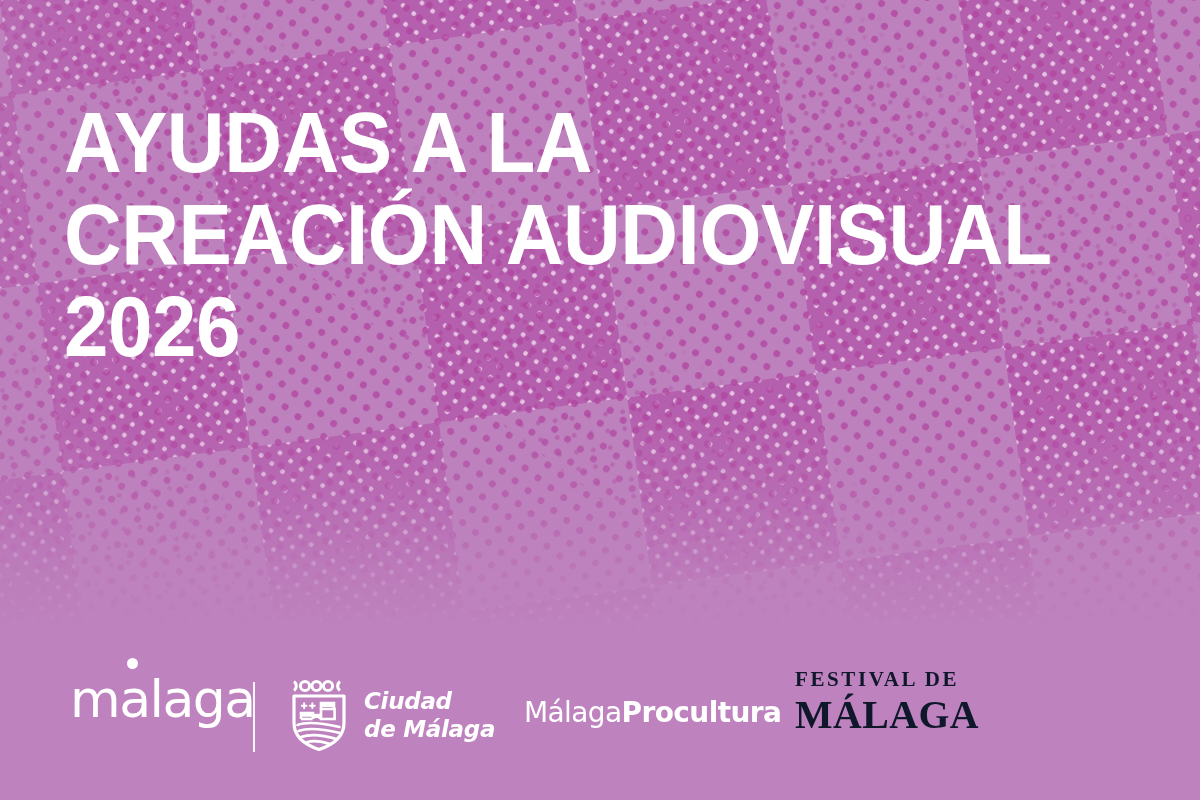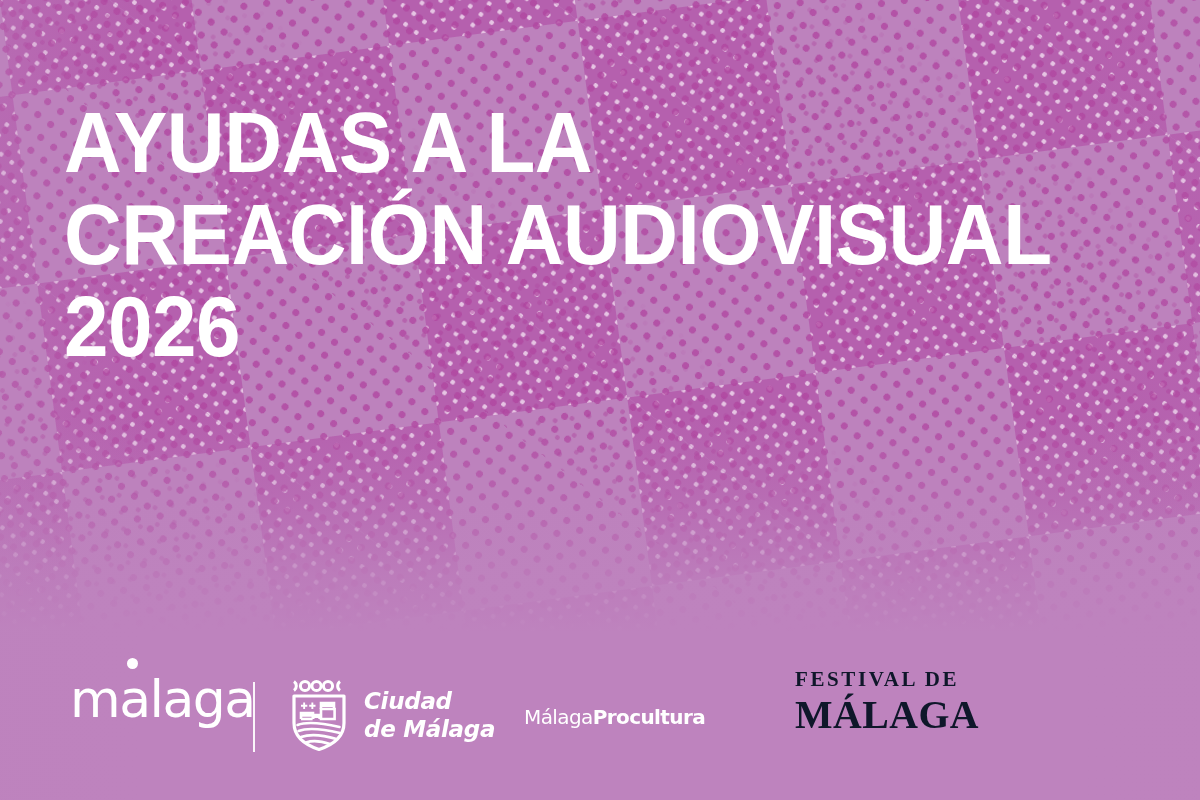--- a/index.html
+++ b/index.html
@@ -193,21 +193,21 @@
   }
   .ciudad-text span{display:block;}
 
   
   .logo-procultura{
     position:absolute;
     left:524px;
     bottom:73px;
     color:#fff;
     font-family:"DejaVu Sans", sans-serif;
-    font-size:20px;
+    font-size:28px;
     line-height:1;
     letter-spacing:-0.6px;
     white-space:nowrap;
   }
   .logo-procultura .light{font-weight:normal;}
   .logo-procultura .bold{font-weight:bold;}
 
   
   .logo-festival{
     position:absolute;

